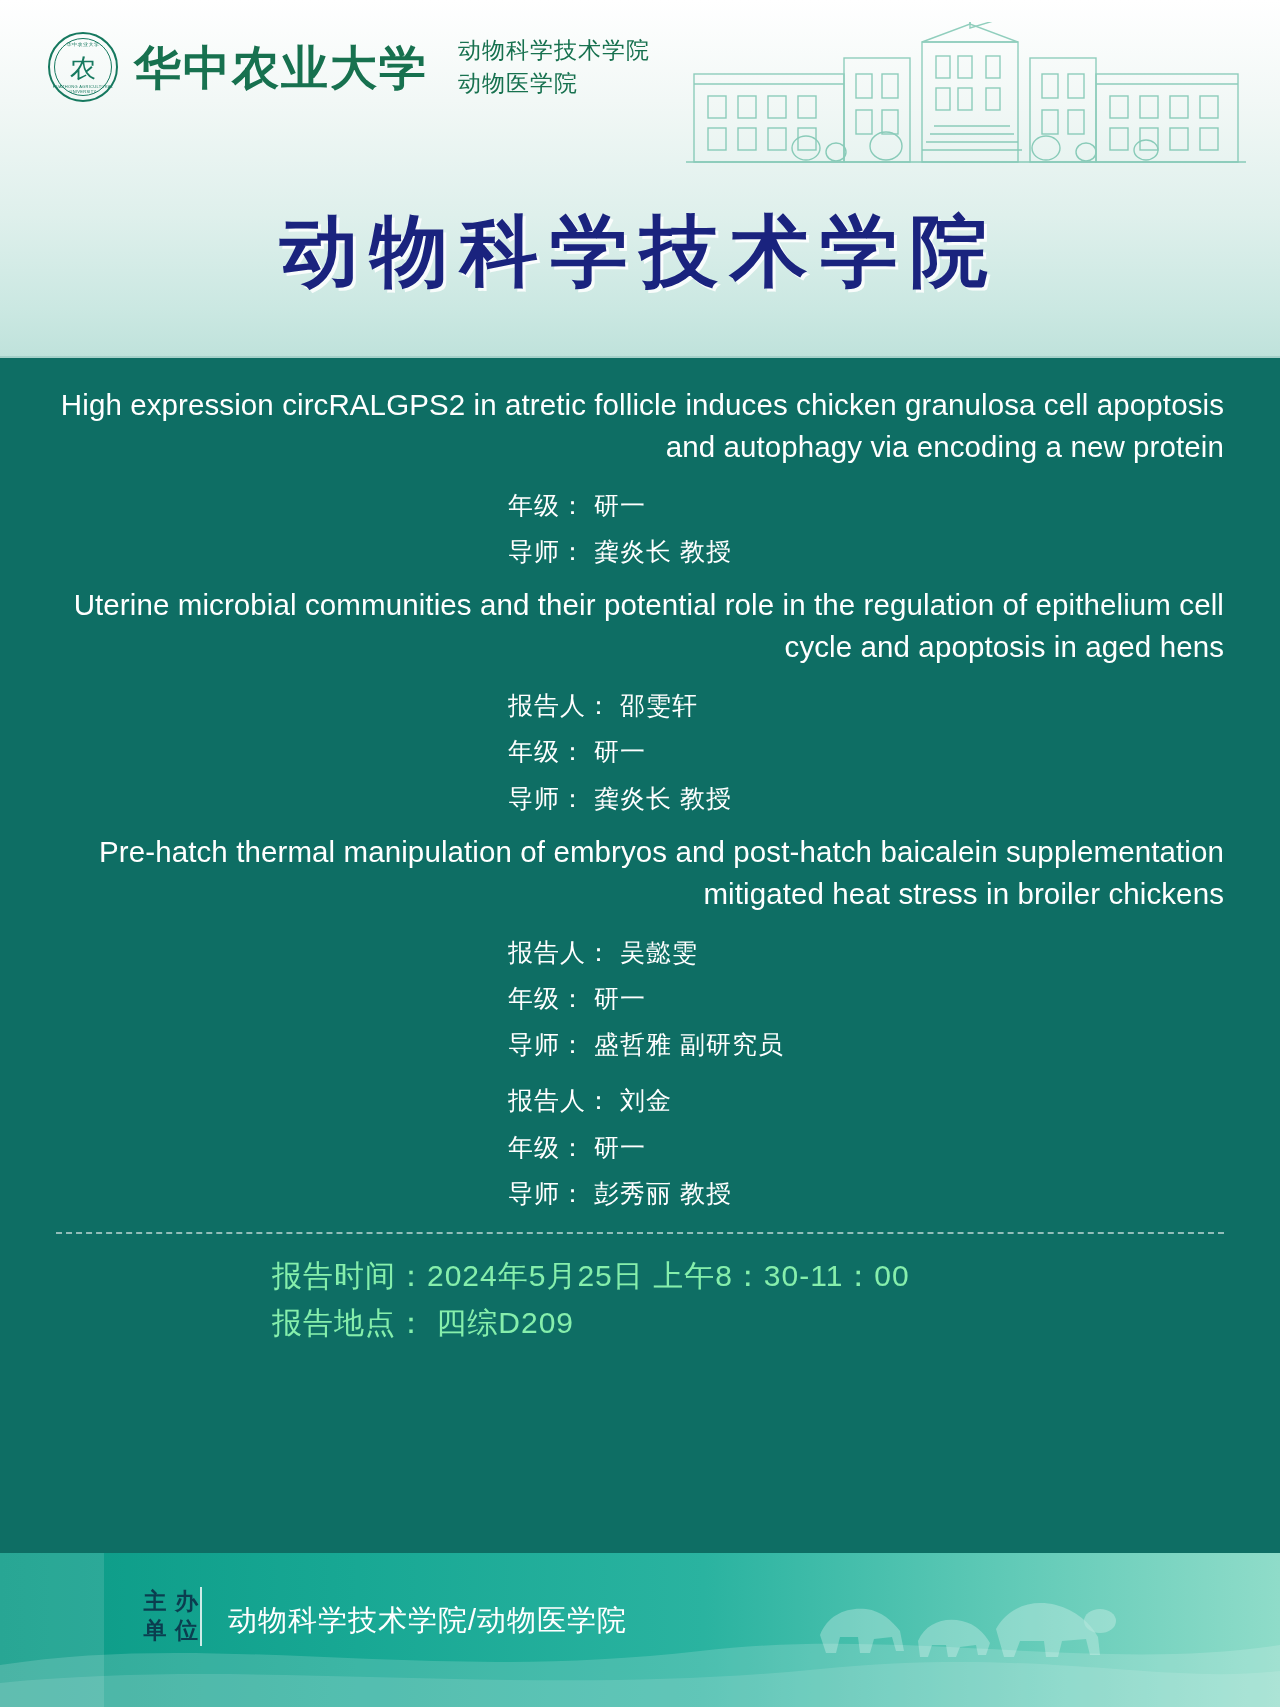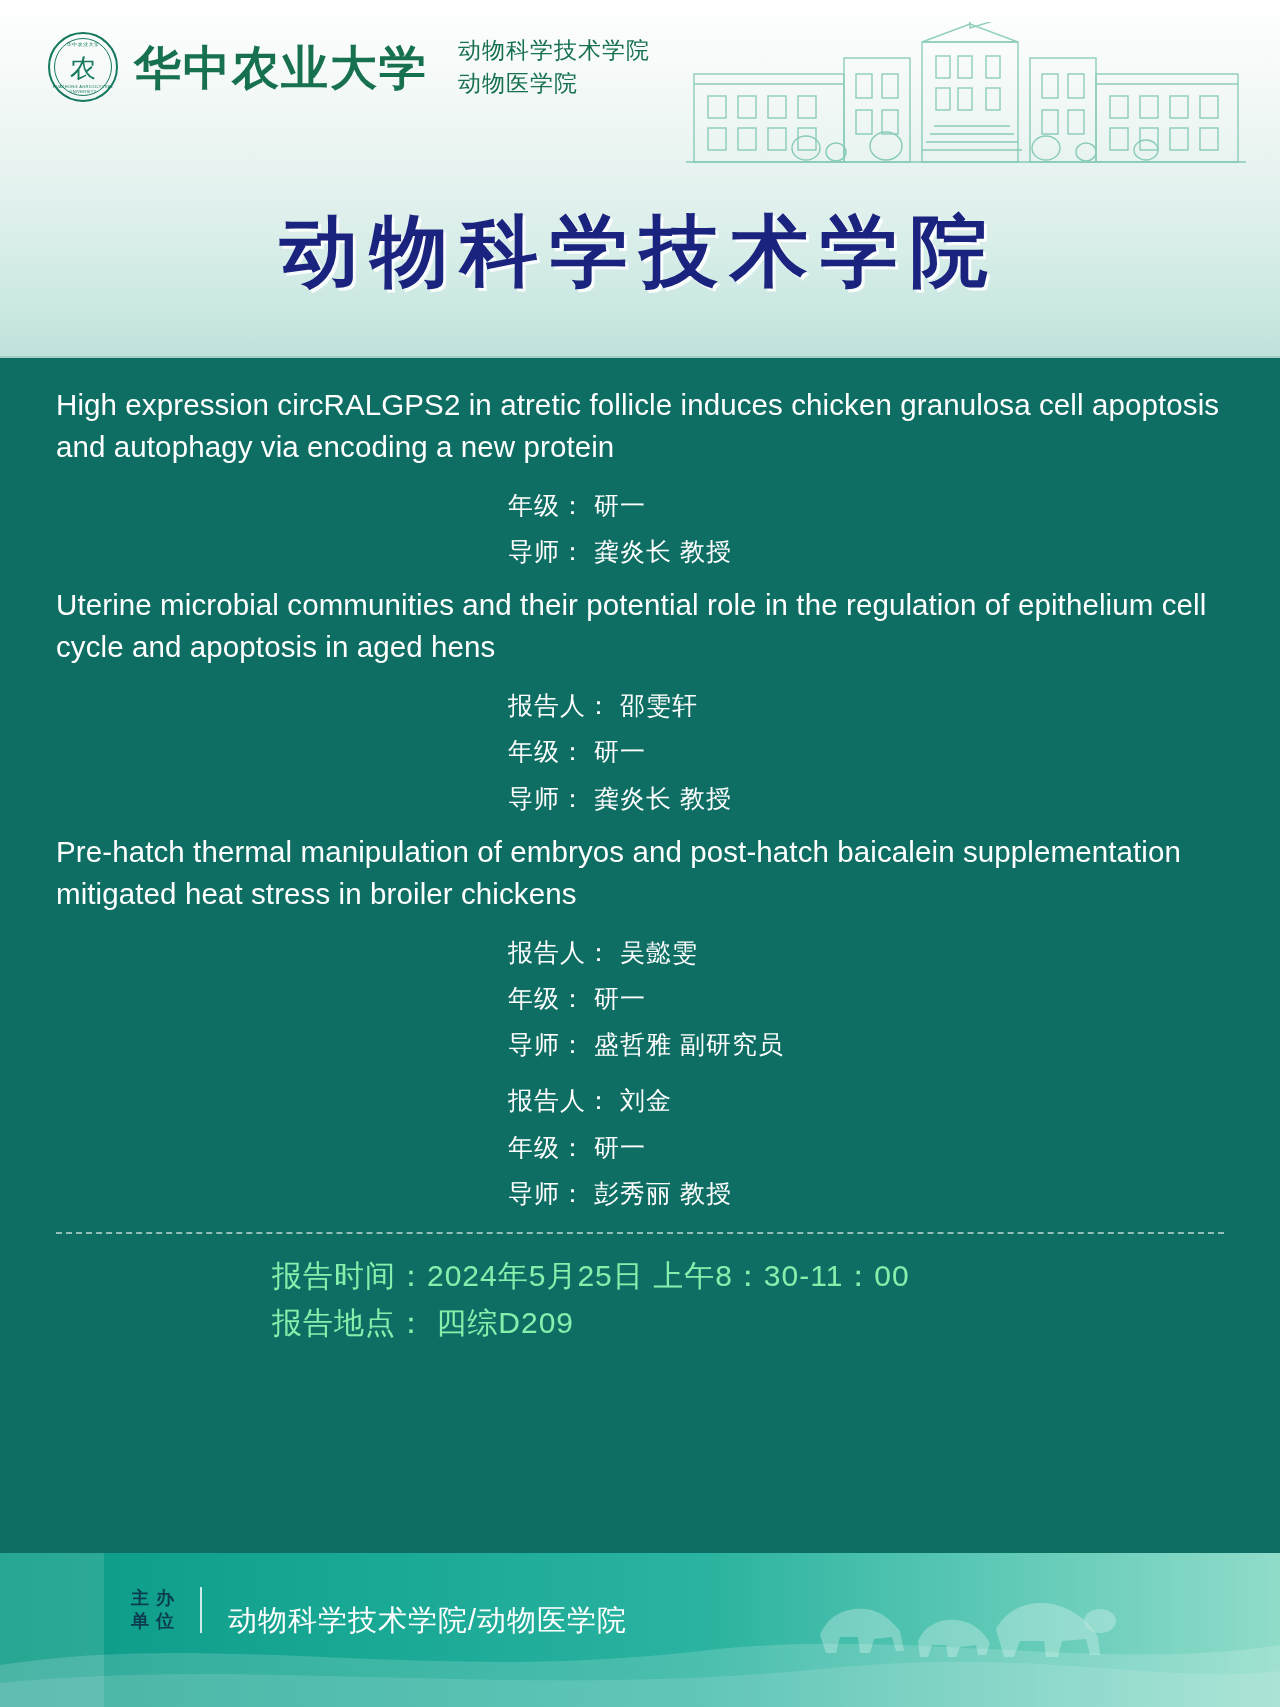--- a/index.html
+++ b/index.html
@@ -134,21 +134,21 @@
     box-sizing: border-box;
   }
   .talk {
     padding: 0 56px;
     margin-bottom: 10px;
   }
   .talk-title {
     color: #ffffff;
     font-size: 29.5px;
     line-height: 1.42;
-    text-align: left;
+    text-align: right;
     letter-spacing: 0.1px;
     margin-bottom: 14px;
   }
   .meta-list {
     padding-left: 452px;
   }
   .meta-row {
     color: #ffffff;
     font-size: 25px;
     line-height: 1.85;
@@ -183,27 +183,27 @@
     position: absolute;
     left: 0; right: 0; bottom: 0;
     height: 120px;
   }
   .host-badge {
     position: absolute;
     left: 118px;
     top: 34px;
     width: 84px;
     color: #0b3d4f;
-    font-size: 18px;
+    font-size: 23px;
     line-height: 1.28;
-    text-align: center;
+    text-align: right;
     letter-spacing: 1px;
     font-weight: bold;
     border-right: 2px solid rgba(255,255,255,0.8);
-    padding-right: 12px;
+    padding-right: 1px;
     box-sizing: border-box;
   }
   .host-name {
     position: absolute;
     left: 228px;
     top: 48px;
     color: #ffffff;
     font-size: 29px;
     letter-spacing: 1px;
     white-space: nowrap;

